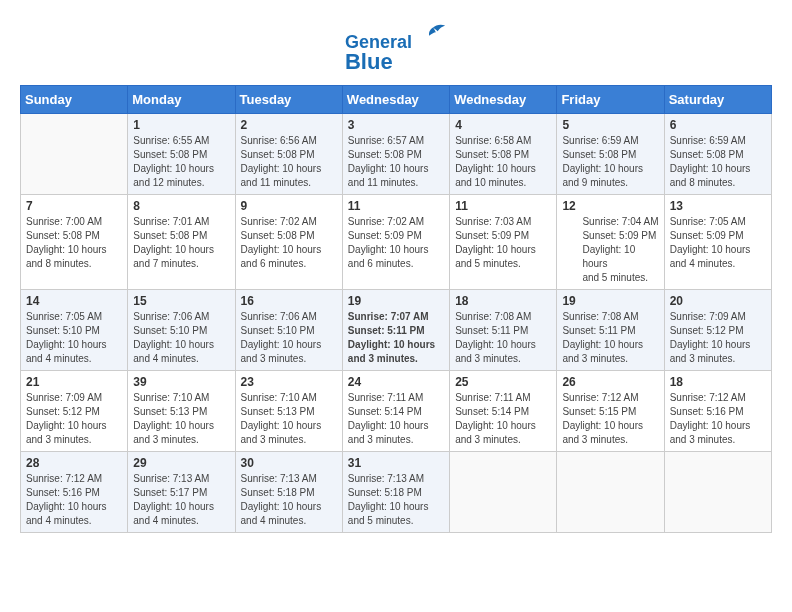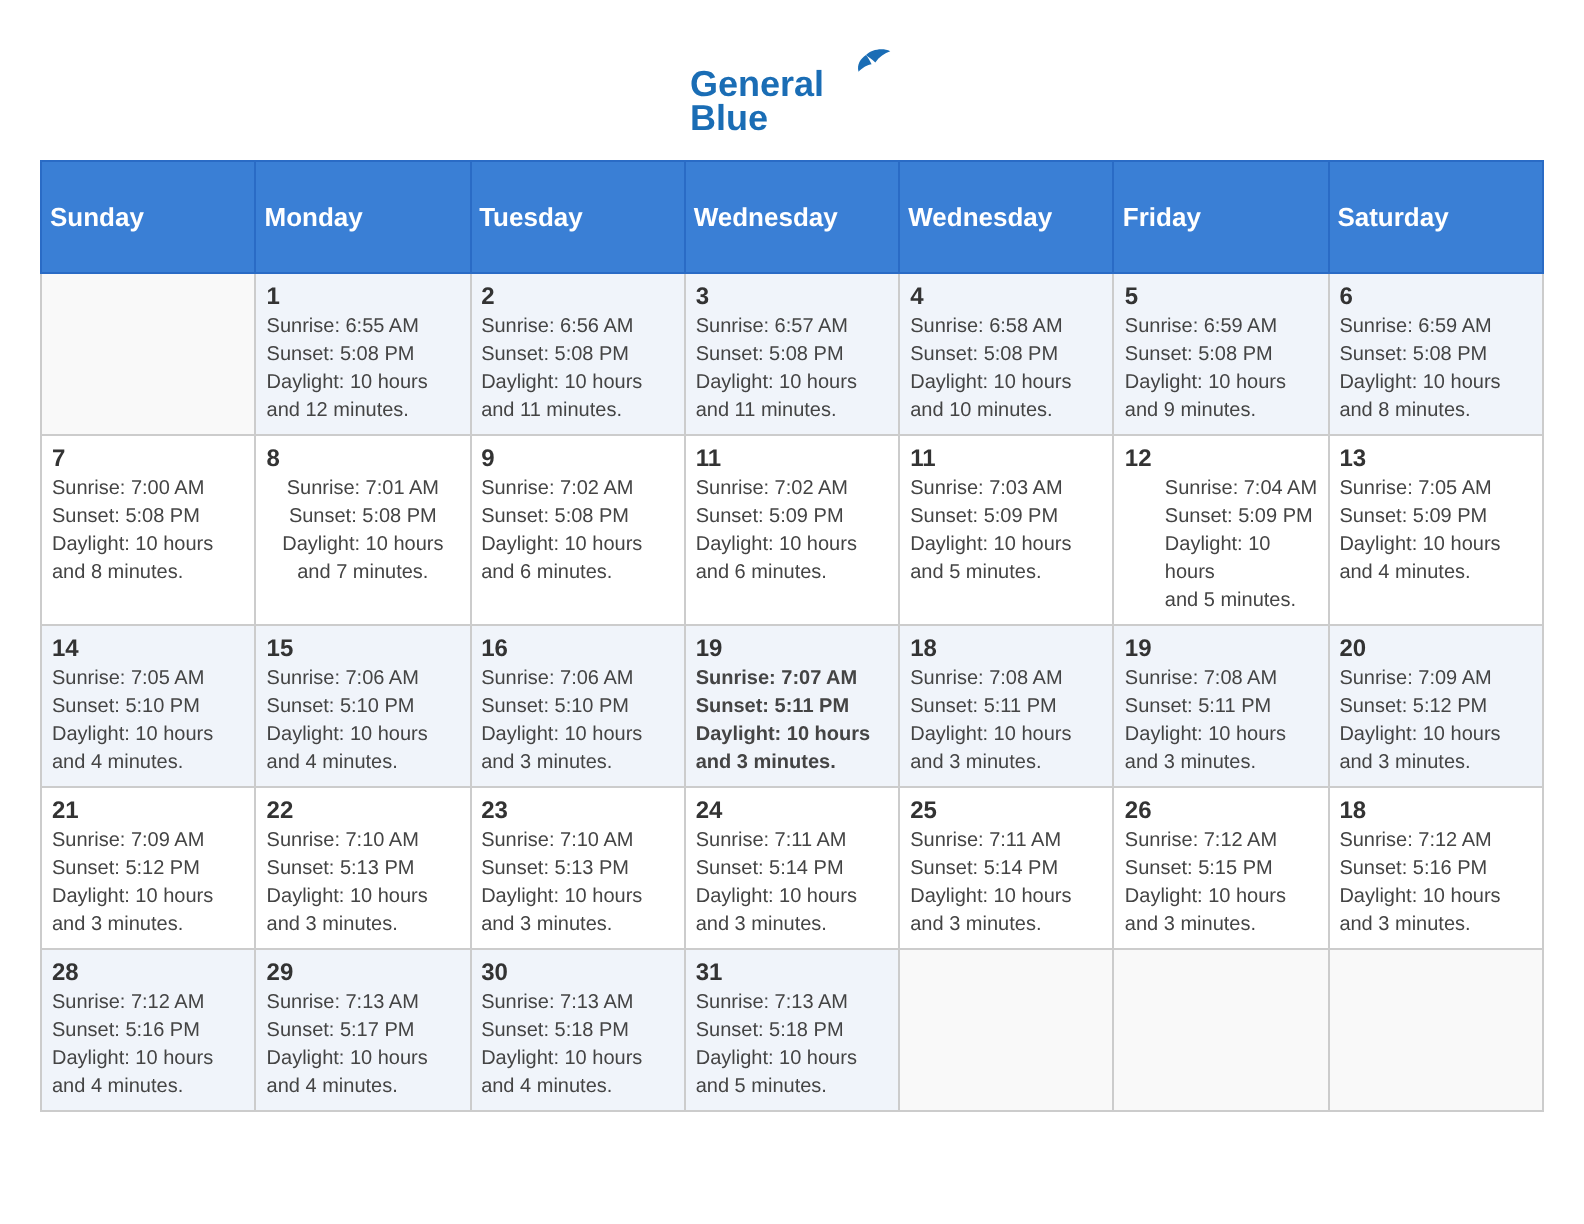--- a/index.html
+++ b/index.html
@@ -47,21 +47,21 @@
       color: #555;
     }
     .calendar {
       width: 100%;
       border-collapse: collapse;
       border: 1px solid #ccc;
     }
     .calendar th {
       background-color: #3a7fd5;
       color: white;
-      padding: 20px 4px;
+      padding: 6px 4px;
       font-size: 13px;
       font-weight: bold;
       text-align: left;
       border: 1px solid #2a6bc5;
     }
     .calendar td {
       vertical-align: top;
       padding: 4px 5px;
       font-size: 10.5px;
       color: #333;
@@ -94,21 +94,21 @@
 <div class="header">
   <div class="logo">
     <div>
       <div class="logo-text">
         <span>General</span>
         <svg class="logo-bird" viewBox="0 0 30 30" xmlns="http://www.w3.org/2000/svg">
           <path d="M 15 8 C 18 5 24 4 28 6 C 25 7 22 9 20 12 C 18 10 16 9 15 8 Z" fill="#1a6db5"></path>
           <path d="M 15 8 C 12 10 10 13 11 17 C 13 15 16 13 18 13 C 17 11 16 9 15 8 Z" fill="#1a6db5"></path>
         </svg>
       </div>
-      <div style="color:#1a6db5; font-size:18px; font-weight:bold; margin-top:-4px;">Blue</div>
+      <div style="color:#1a6db5; font-size:22px; font-weight:bold; margin-top:-4px;">Blue</div>
     </div>
   </div>
 </div>
 
 <table class="calendar">
   <thead>
     <tr>
     <th>Sunday</th>
         <th>Monday</th>
         <th>Tuesday</th>
@@ -167,21 +167,21 @@
       <tr>
         <td>
           <span class="day-number">7</span>
           <div class="day-info" style="white-space: pre-line;">Sunrise: 7:00 AM
 Sunset: 5:08 PM
 Daylight: 10 hours
 and 8 minutes.</div>
         </td>
         <td>
           <span class="day-number">8</span>
-          <div class="day-info" style="white-space: pre-line; text-align: center;">Sunrise: 7:01 AM
+          <div class="day-info" style="white-space: pre-line;">Sunrise: 7:01 AM
 Sunset: 5:08 PM
 Daylight: 10 hours
 and 7 minutes.</div>
         </td>
         <td>
           <span class="day-number">9</span>
           <div class="day-info" style="white-space: pre-line;">Sunrise: 7:02 AM
 Sunset: 5:08 PM
 Daylight: 10 hours
 and 6 minutes.</div>
@@ -268,21 +268,21 @@
       </tr>
       <tr>
         <td>
           <span class="day-number">21</span>
           <div class="day-info" style="white-space: pre-line;">Sunrise: 7:09 AM
 Sunset: 5:12 PM
 Daylight: 10 hours
 and 3 minutes.</div>
         </td>
         <td>
-          <span class="day-number">22</span>
+          <span class="day-number">39</span>
           <div class="day-info" style="white-space: pre-line;">Sunrise: 7:10 AM
 Sunset: 5:13 PM
 Daylight: 10 hours
 and 3 minutes.</div>
         </td>
         <td>
           <span class="day-number">23</span>
           <div class="day-info" style="white-space: pre-line;">Sunrise: 7:10 AM
 Sunset: 5:13 PM
 Daylight: 10 hours

